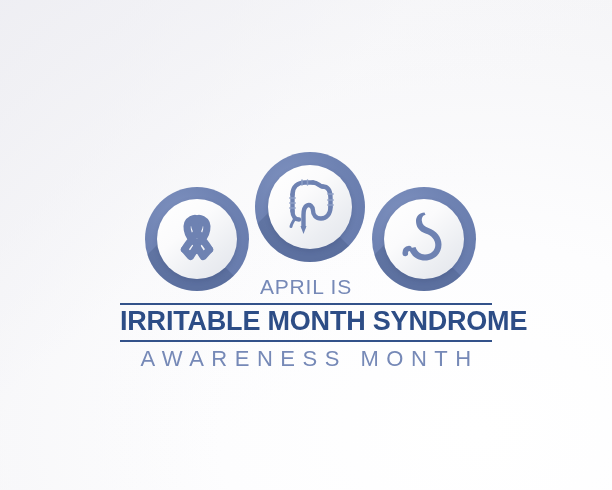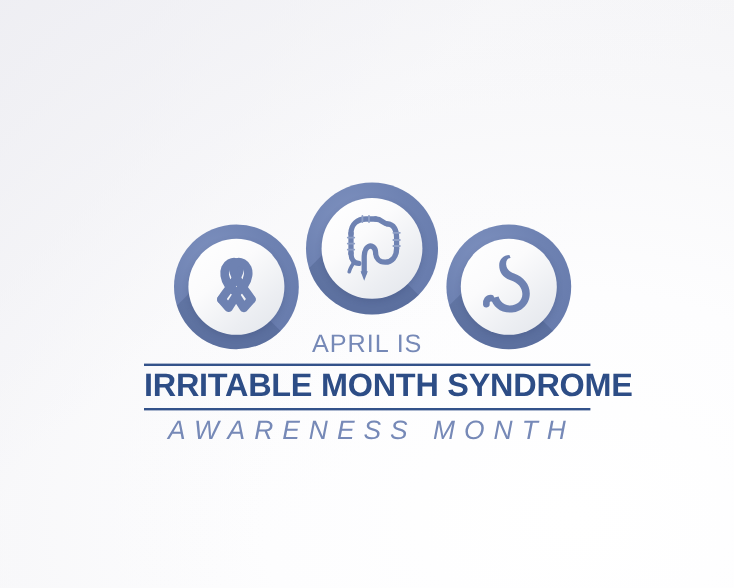--- a/index.html
+++ b/index.html
@@ -125,21 +125,20 @@
     white-space: nowrap;
   }
   .subline {
     font-size: 22px;
     font-weight: 400;
     color: #7689b7;
     letter-spacing: 7.5px;
     line-height: 34px;
     padding-left: 7px;
     white-space: nowrap;
-    font-style: italic;
   }
 </style>
 </head>
 <body>
 
 <div id="poster">
 
   <div class="icon-cluster">
 
     <div class="badge" id="badge-ribbon">

